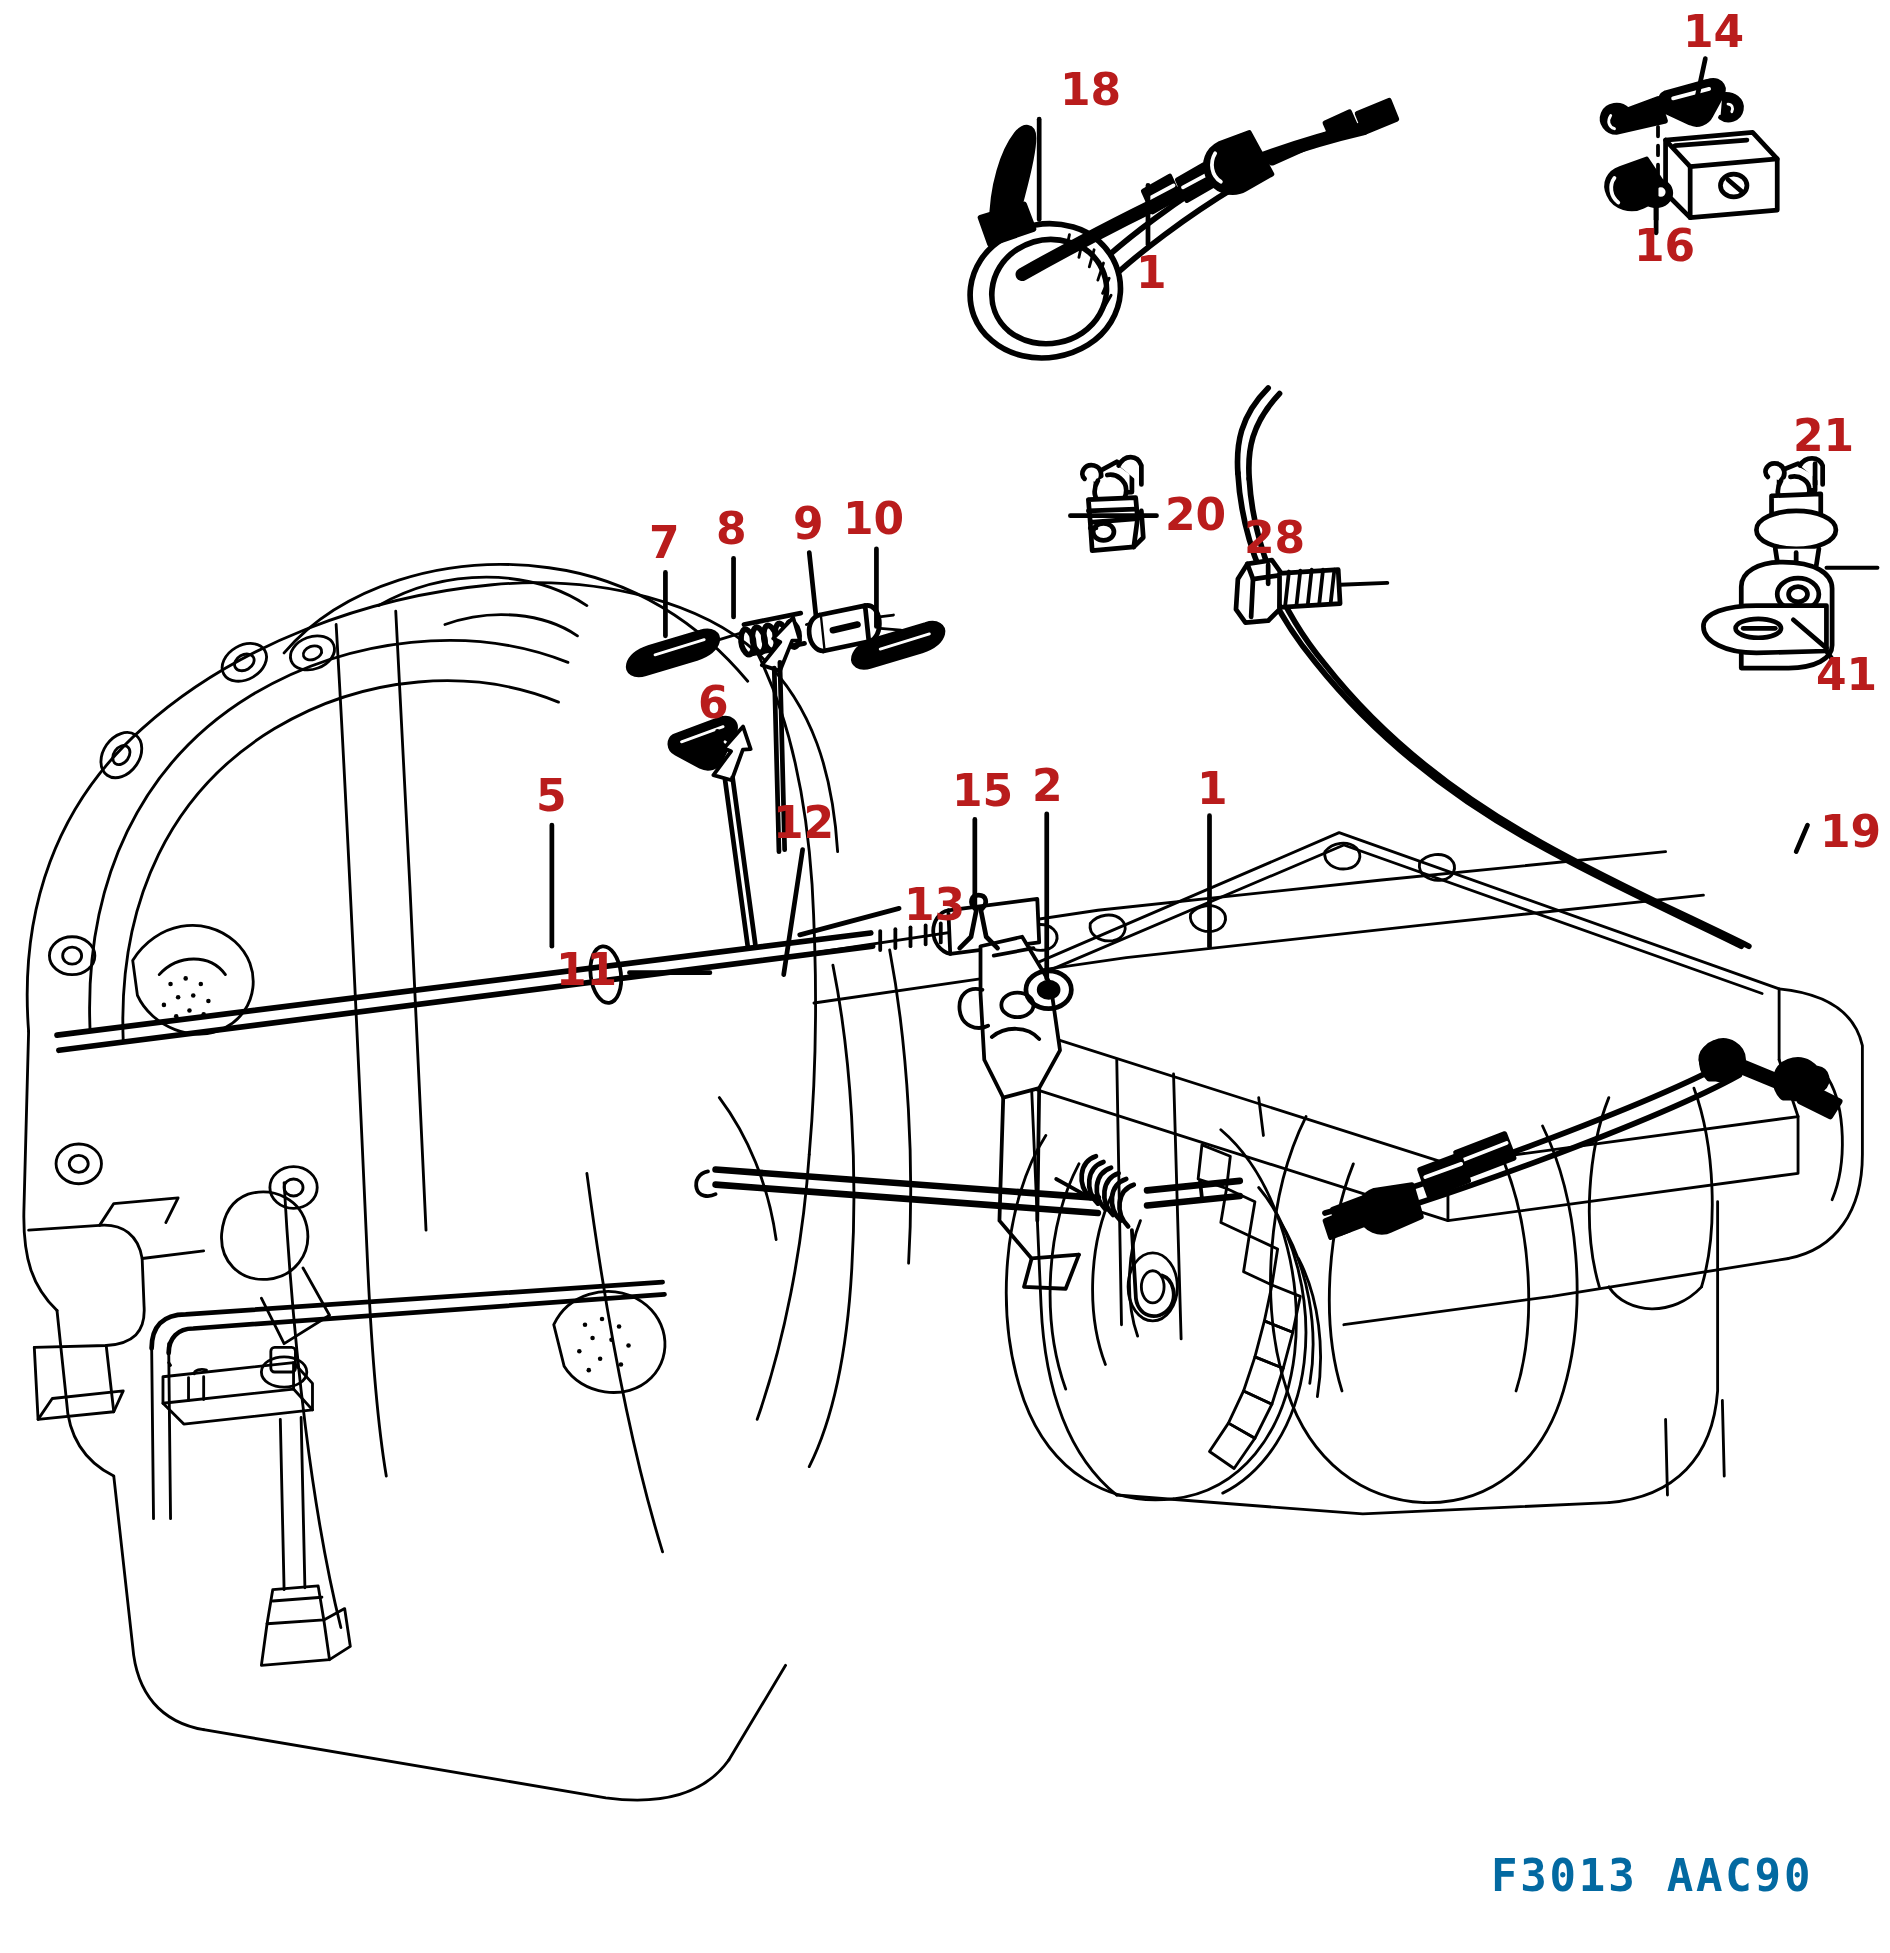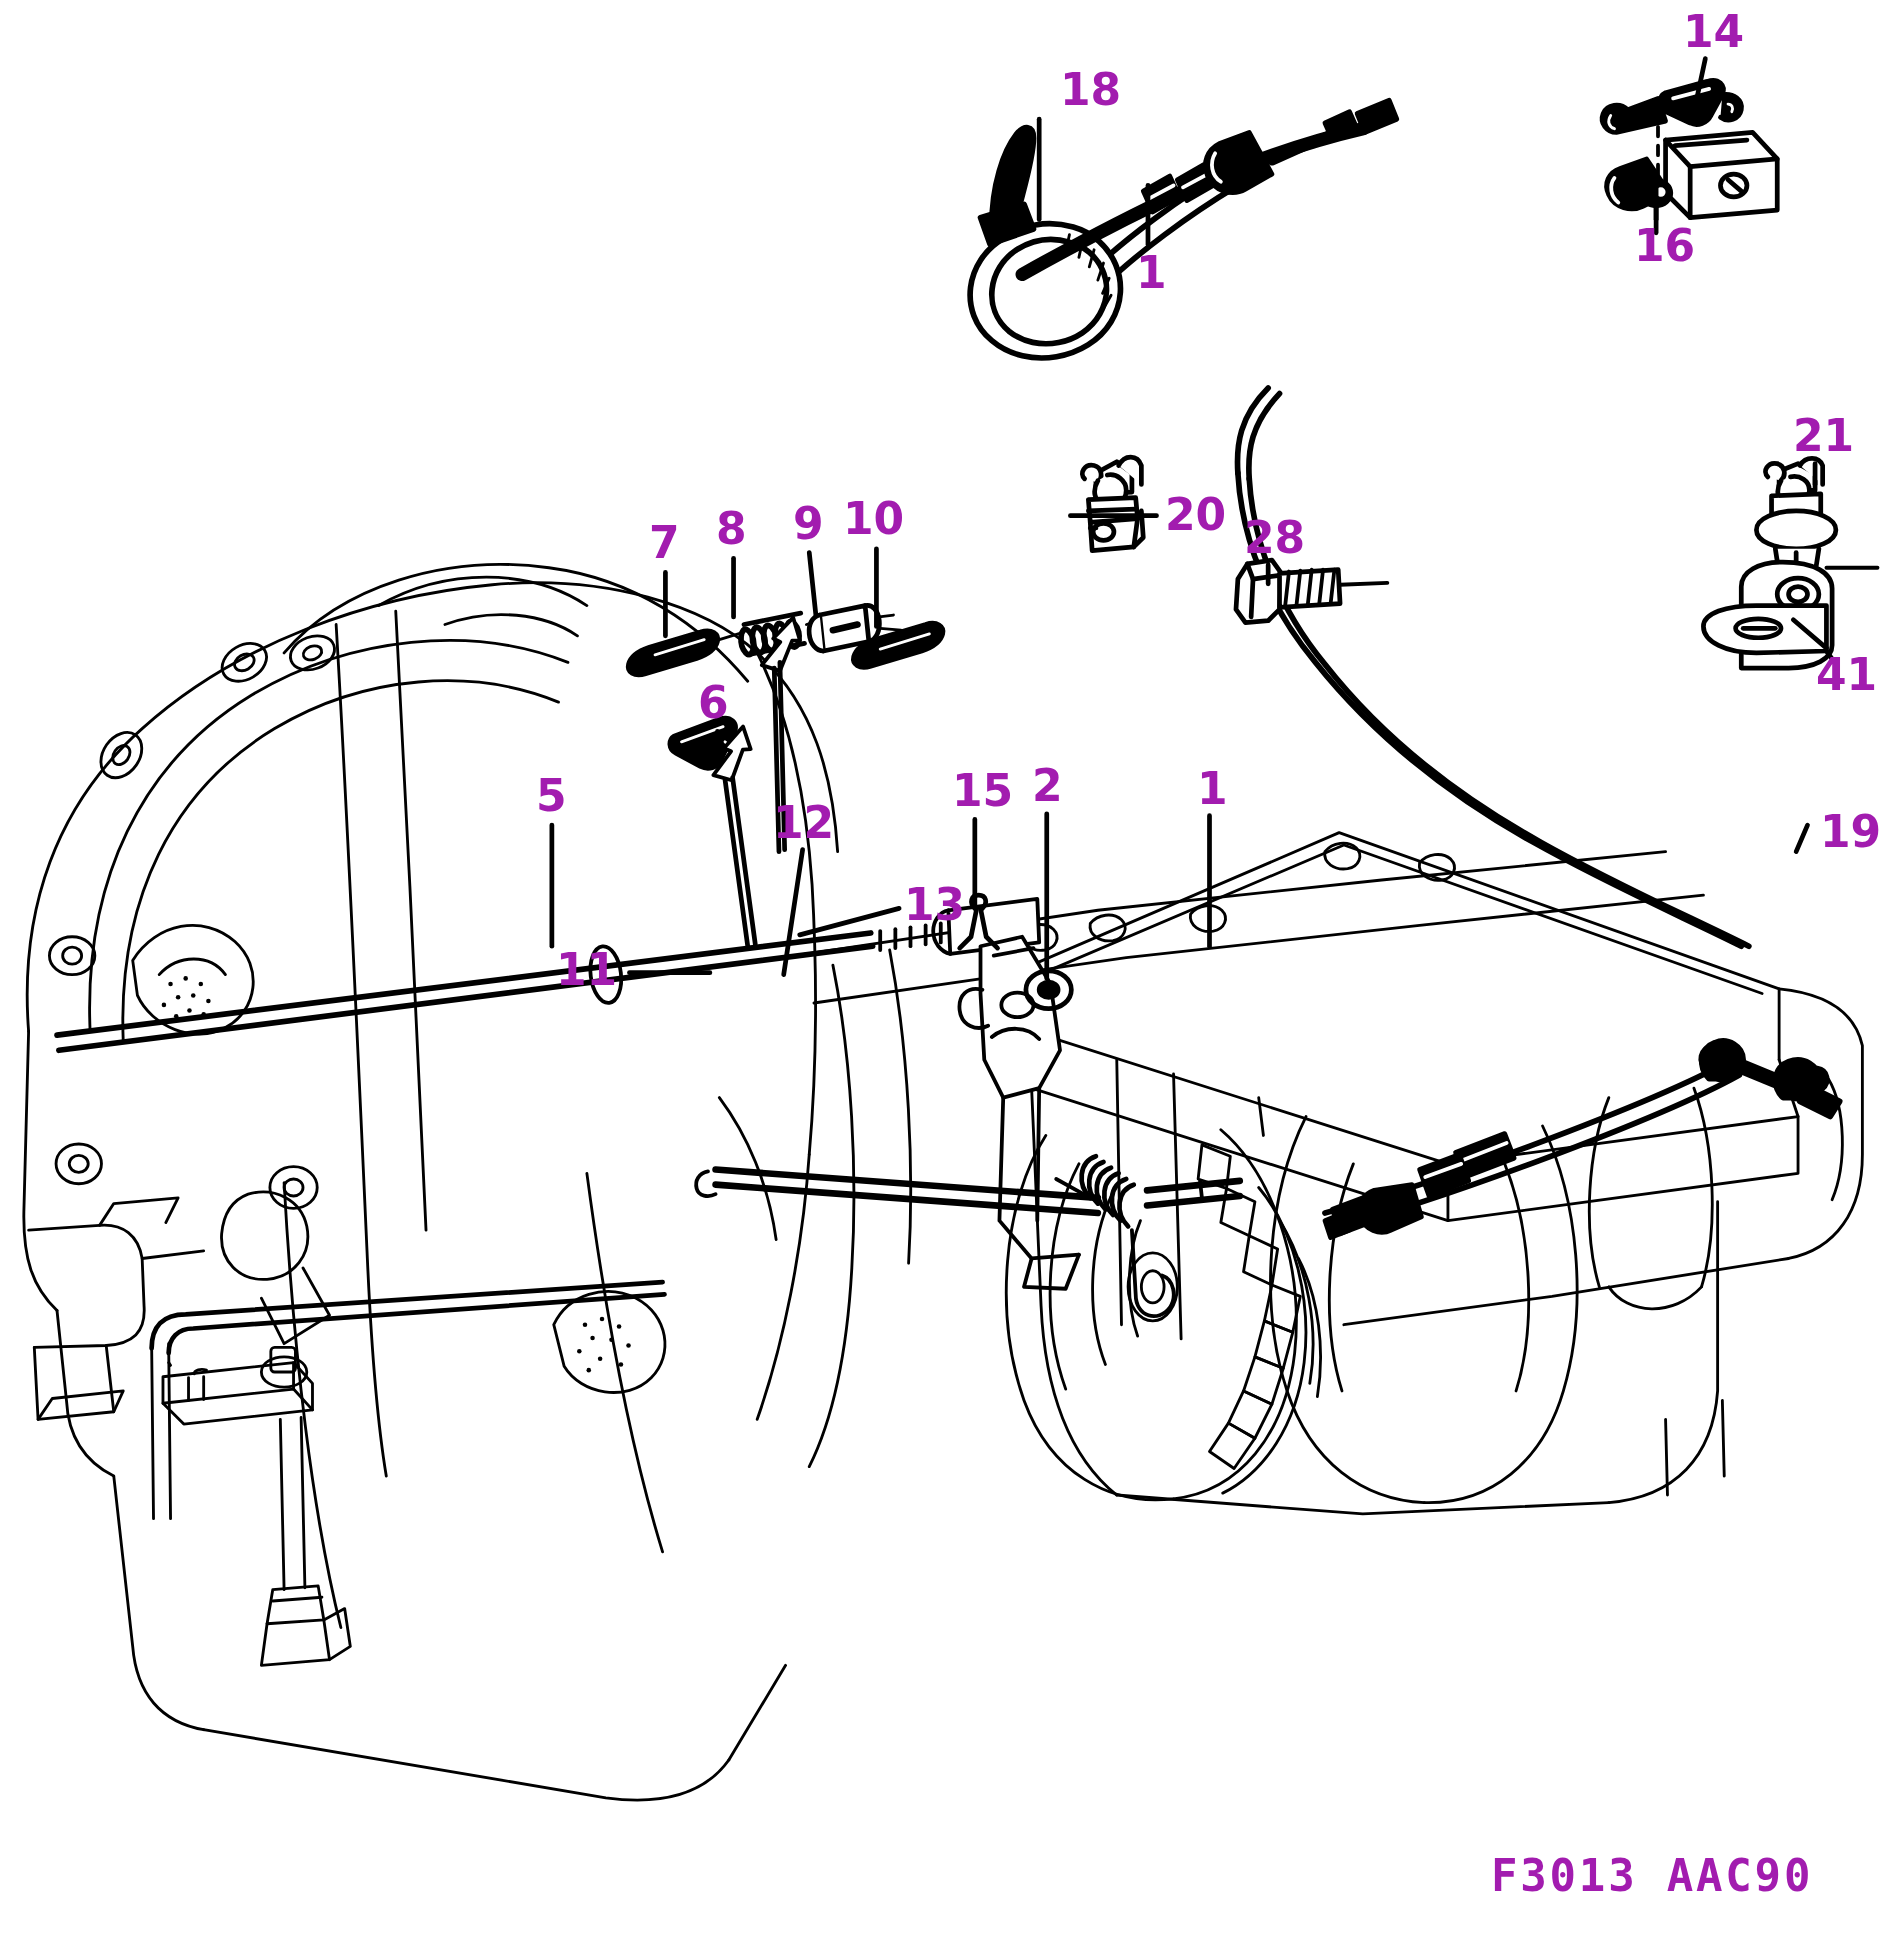--- a/index.html
+++ b/index.html
@@ -10,29 +10,29 @@
     background:#ffffff;
     overflow:hidden;
   }
   #art{position:absolute;left:0;top:0;width:1891px;height:1953px;}
   .caption{
     position:absolute;
     font-family:"DejaVu Sans Mono","Liberation Mono",monospace;
     font-weight:700;
     font-size:44px;
     letter-spacing:2.8px;
-    color:#a21caf;
+    color:#0369a1;
     white-space:pre;
   }
   .callout{
     position:absolute;
     font-family:"DejaVu Sans","Liberation Sans",sans-serif;
     font-weight:700;
     font-size:44px;
-    color:#a21caf;
+    color:#b91c1c;
     line-height:1;
     white-space:pre;
     user-select:none;
   }
 </style>
 </head>
 <body>
 
 <div id="sheet">
 

